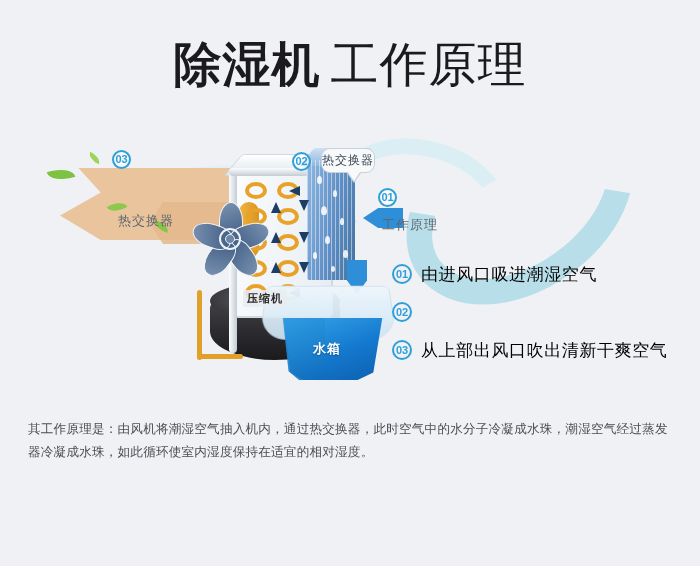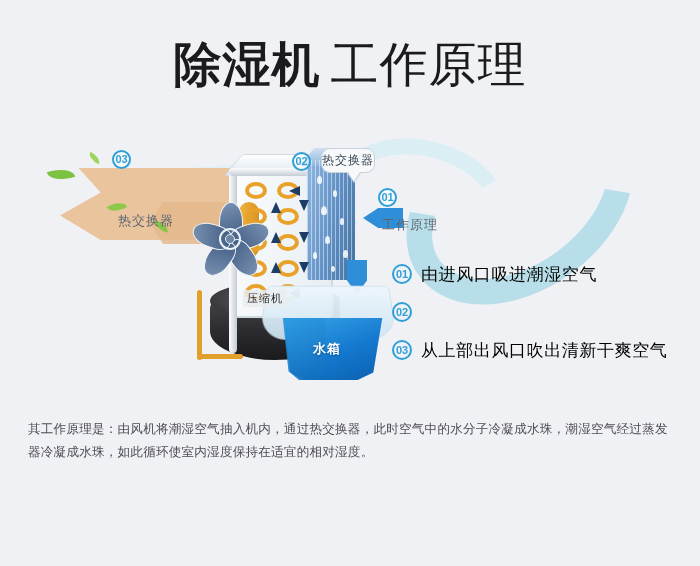--- a/index.html
+++ b/index.html
@@ -251,21 +251,21 @@
   }
   .fan-hub-in {
     position:absolute; left:40px; top:42px; width:10px; height:10px;
     border-radius:50%; background:#6d86a6; border:1.5px solid #e7eef5;
   }
 
   
   .comp-label {
     position:absolute; left:58px; top:150px;
     background:rgba(232,236,240,.85);
-    color:#2a2a2e; font-size:11px; font-weight:normal;
+    color:#2a2a2e; font-size:11px; font-weight:bold;
     padding:1px 4px; border-radius:2px; letter-spacing:1px;
   }
 
   
   .badge {
     position:absolute; width:19px; height:19px; border-radius:50%;
     border:2px solid #2f9fd8; color:#2f9fd8;
     font-size:11px; font-weight:bold; line-height:15px; text-align:center;
     background:rgba(255,255,255,.55);
   }

